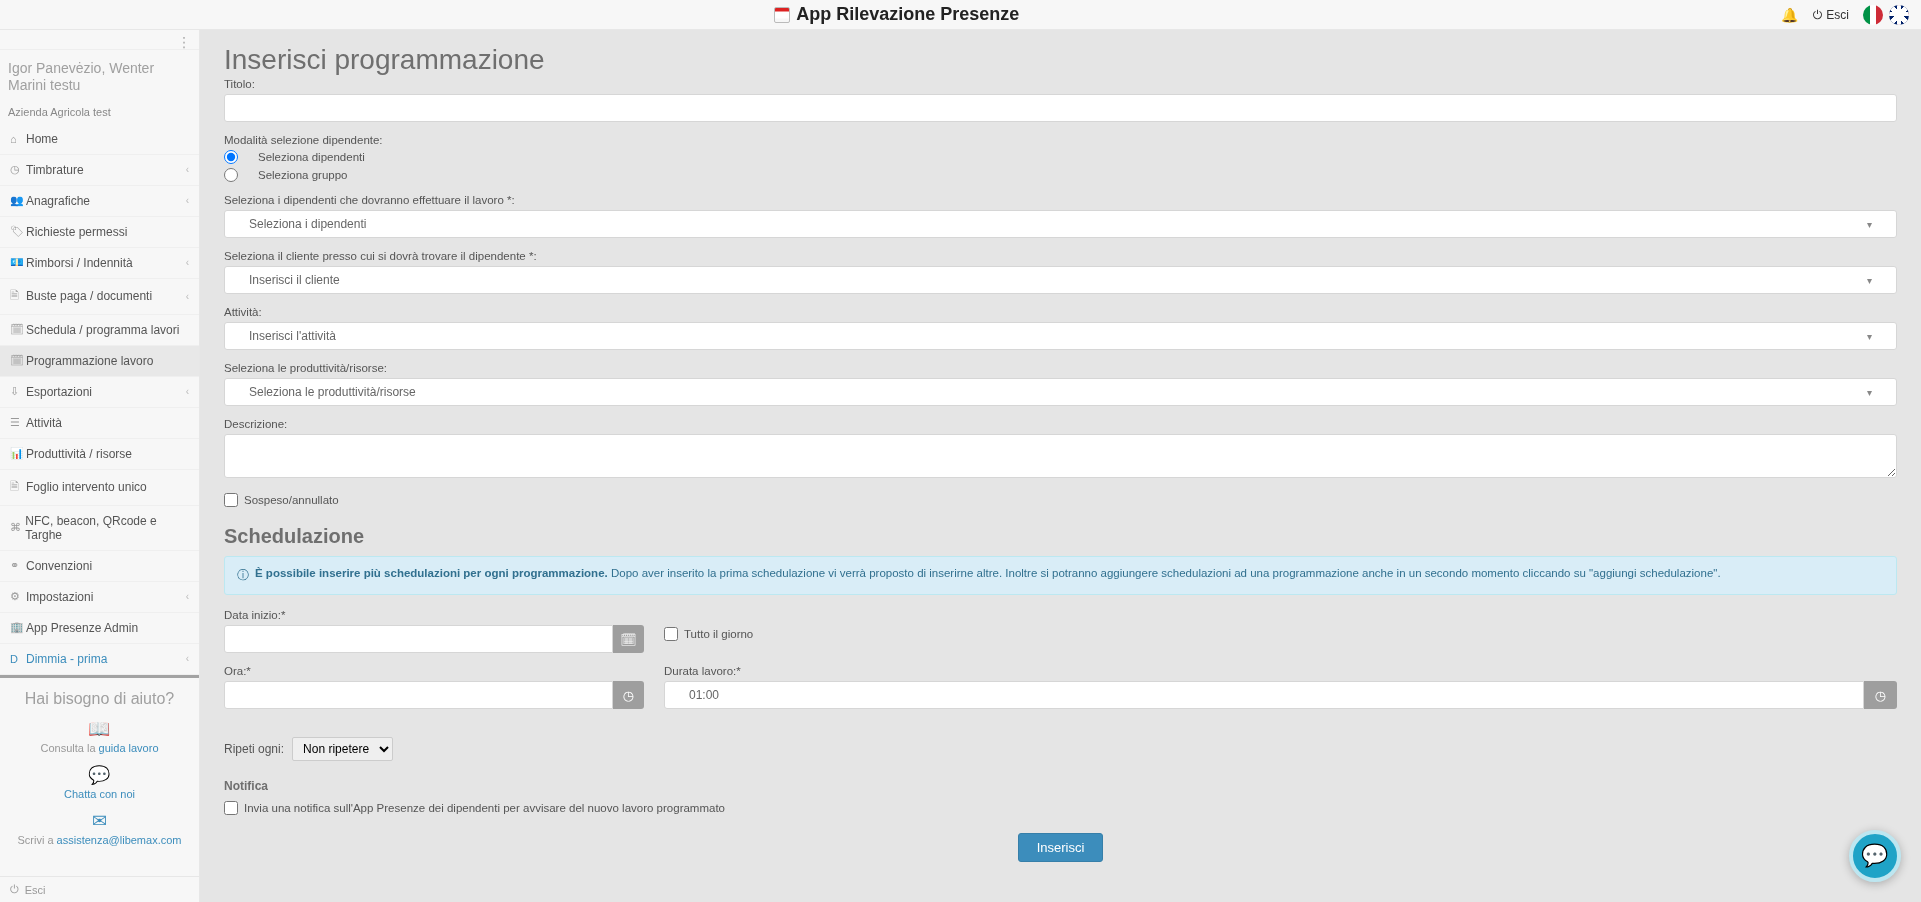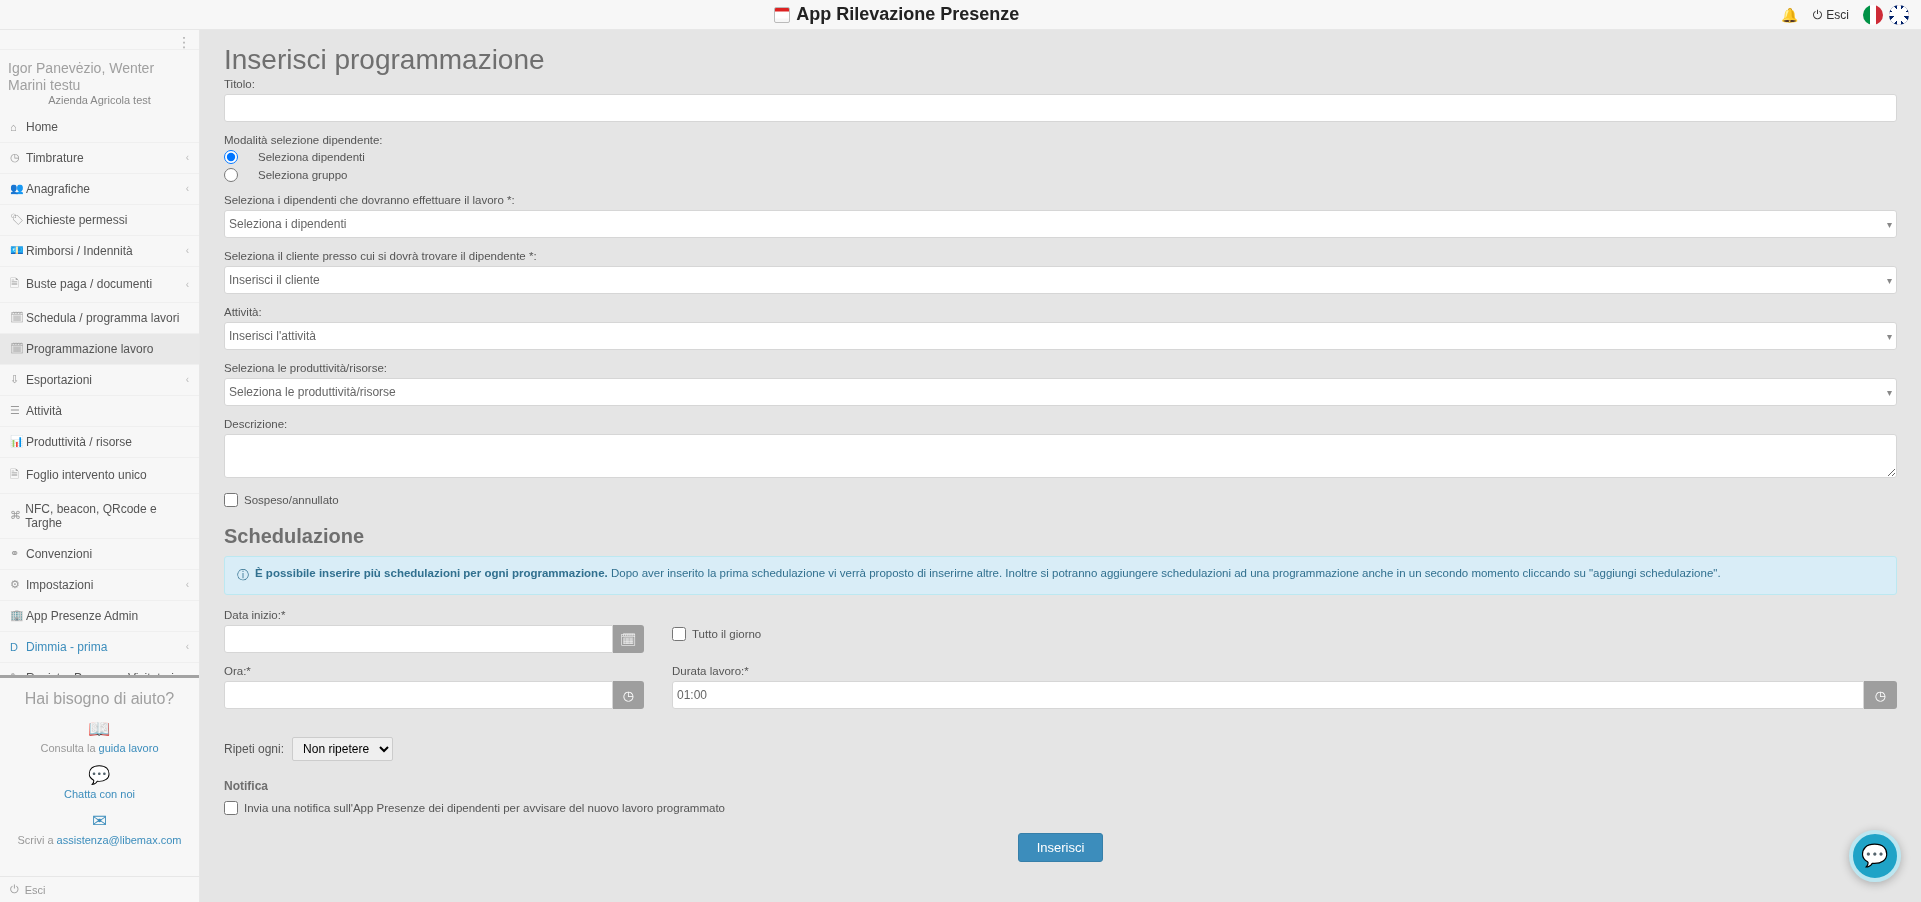--- a/index.html
+++ b/index.html
@@ -28,21 +28,21 @@
      linear-gradient(#fff,#fff) center/22% 100% no-repeat,
      linear-gradient(#C8102E,#C8102E) center/100% 12% no-repeat,
      linear-gradient(#C8102E,#C8102E) center/12% 100% no-repeat;}
   .bell-icon { font-size:14px; color:#333; cursor:pointer; }
 
   
   .layout { display:flex; height: calc(100vh - 30px); }
   .sidebar { width: 200px; background:#f7f7f7; border-right:1px solid #e7e7e7; display:flex; flex-direction:column; overflow:hidden; }
   .sidebar-header { padding: 10px 8px 6px; color:#a0a0a0; }
   .sidebar-header .username { font-size:14px; font-weight:300; line-height:1.2; }
-  .sidebar-header .company { font-size:11px; color:#888; margin-top:0;text-align:center; }
+  .sidebar-header .company { font-size:11px; color:#888; margin-top:12px; }
   .sidebar-top-collapse { height:20px; text-align:right; padding:4px 8px; color:#aaa; font-size:14px; border-bottom:1px solid #eee; cursor:pointer;}
   
   .sidebar nav { flex:1; overflow-y:auto; }
   .sidebar nav a { display:flex; align-items:center; padding: 8px 10px; font-size:12px; color:#555; text-decoration:none; border-bottom:1px solid #efefef; cursor:pointer; position:relative;}
   .sidebar nav a.active { background:#e8e8e8; }
   .sidebar nav a .icn { width:16px; display:inline-block; color:#999; font-size:11px;}
   .sidebar nav a .chev { position:absolute; right:10px; color:#bbb; font-size:10px;}
   .sidebar nav a.blue .label-text { color:#3c8dbc; }
   
   .sidebar .help { padding:12px 8px 20px; text-align:center; color:#999; border-top:3px solid #a3a3a3;}
@@ -53,33 +53,33 @@
   .sidebar-footer { border-top:1px solid #e7e7e7; padding:6px 10px; font-size:11px; color:#999; display:flex; align-items:center; gap:6px; cursor:pointer;}
   .sidebar-footer .icn { font-size:11px;}
   
   
   .main { flex:1; overflow-y:auto; padding: 14px 24px 40px; background:#e5e5e5; }
   h1.page-title { font-size:28px; font-weight:300; color:#6f6f6f; margin-bottom:2px; }
   h2.section-title { font-size:20px; font-weight:700; color:#6f6f6f; margin:18px 0 8px; }
   
   .form-group { margin-bottom:12px; }
   .form-group label, .field-label { display:block; font-size:11.5px; color:#555; margin-bottom:4px; }
-  .form-control { width:100%; border:1px solid #d6d6d6; border-radius:3px; padding:6px 4px; font-size:12px; color:#666; background:#fff; }
+  .form-control { width:100%; border:1px solid #d6d6d6; border-radius:3px; padding:6px 24px; font-size:12px; color:#666; background:#fff; }
   .form-control.select { display:flex; align-items:center; justify-content:space-between; cursor:pointer; background:#fff;}
   .form-control.select .caret { color:#888; font-size:10px;}
   
   textarea.form-control { height:44px; resize:vertical; }
   
   .radio-row { display:flex; align-items:center; gap:20px; font-size:11.5px; margin-bottom:4px; }
   .checkbox-row { display:flex; align-items:center; gap:6px; font-size:11.5px; margin:6px 0;}
   
   .info-box { background:#d9edf7; border:1px solid #bce8f1; color:#31708f; padding:10px 12px; border-radius:3px; font-size:11.5px; display:flex; gap:6px; align-items:flex-start;}
   .info-box .info-icon { font-size:12px; }
   
-  .row { display:flex; gap:28px; align-items:flex-end;}
+  .row { display:flex; gap:20px; align-items:flex-end;}
   .col { flex:1; }
   
   .input-group { display:flex; }
   .input-group .form-control { border-top-right-radius:0; border-bottom-right-radius:0; }
   .input-addon { width:34px; background:#9e9e9e; color:#fff; display:flex; align-items:center; justify-content:center; border-radius:0 3px 3px 0; font-size:13px; cursor:pointer;}
   
   .repeat-row { display:flex; align-items:center; gap:8px; margin:16px 0 10px;}
   .repeat-row select { border:1px solid #ccc; border-radius:2px; padding:3px 6px; font-size:12px;}
   
   .submit-row { text-align:center; margin-top:18px;}

